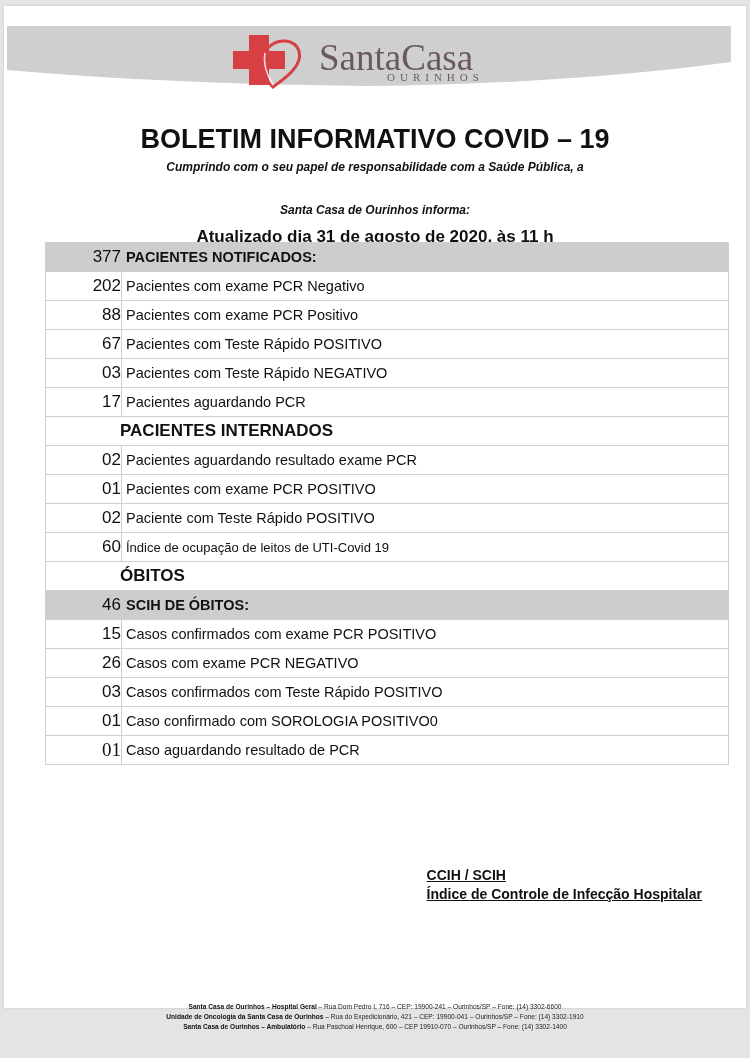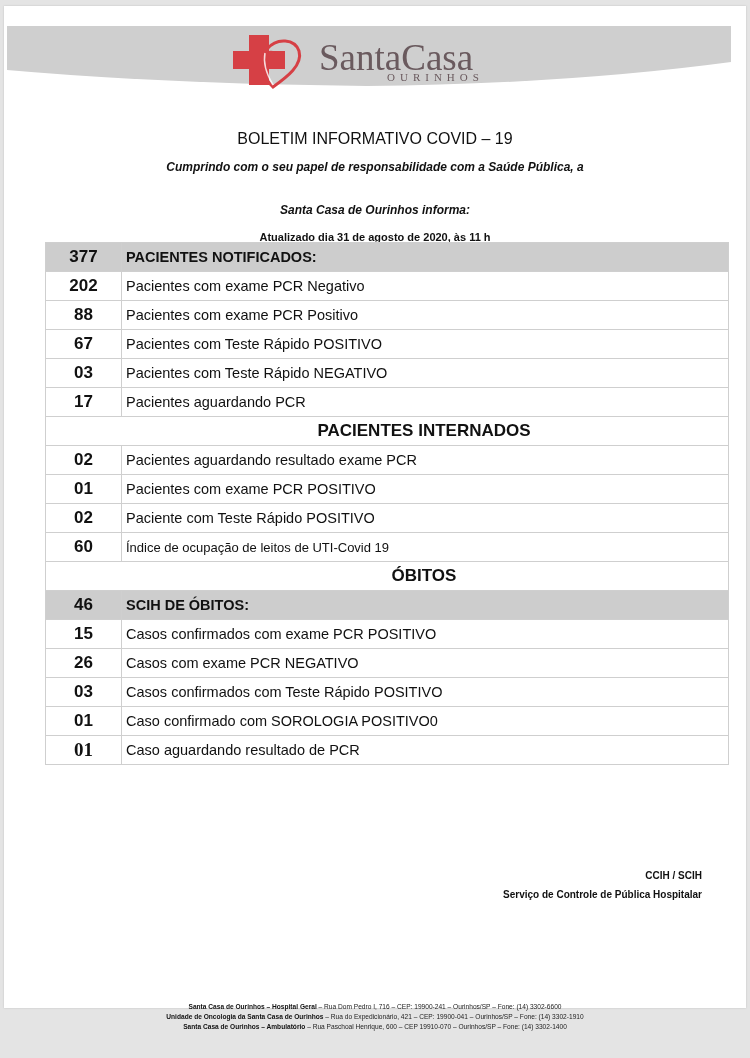--- a/index.html
+++ b/index.html
@@ -52,82 +52,82 @@
   }
 
   
   .title-block {
     position: absolute;
     left: 0; top: 120px;
     width: 742px;
     text-align: center;
   }
   .title {
-    font-size: 16px; font-weight: normal;
+    font-size: 27px; font-weight: bold;
     line-height: 26px;
     margin: 0;
   }
   .subtitle {
     font-size: 12px; font-weight: bold; font-style: italic;
     line-height: 27px;
     margin: 2px 0 0 0;
   }
   .updated {
-    font-size: 11px; font-weight: bold;
+    font-size: 17px; font-weight: bold;
     line-height: 26px;
     margin: 0;
   }
 
   
   .bulletin {
     position: absolute;
     left: 41px; top: 236px;
     width: 684px;
     border-collapse: collapse;
     table-layout: fixed;
   }
   .bulletin td {
     border: 1.5px solid #cfcfcf;
     height: 28px;
     padding: 0;
     vertical-align: middle;
   }
   .bulletin td.num {
     width: 75px;
-    text-align: center;
-    font-weight: bold;
+    text-align: right;
+    font-weight: normal;
     font-size: 17px;
   }
   .bulletin td.num.serif {
     font-family: "Liberation Serif", "DejaVu Serif", serif;
     font-size: 19px;
   }
   .bulletin td.desc {
     padding-left: 4px;
     font-size: 14.5px;
     margin-left: 24px;
   }
   .bulletin td.desc.large { font-size: 13px; }
   .bulletin tr.total td { background: #cdcdcd; }
   .bulletin tr.total td.desc { font-weight: bold; font-size: 14.5px; }
   .bulletin tr.section td {
-    text-align: center;
+    text-align: left;
     font-weight: bold;
     font-size: 17px;
     padding-left: 74px;
   }
 
   
   .sig {
     position: absolute;
     right: 44px; top: 860px;
-    text-align: right;
-    font-size: 10px;
+    font-size: 14px;
     font-weight: bold;
     line-height: 19px;
+    text-decoration: underline;
   }
 
   
   .footer {
     position: absolute;
     left: 0; top: 996px;
     width: 742px;
     text-align: center;
     font-size: 6.6px;
     line-height: 10px;
@@ -235,21 +235,21 @@
       </tr>
       <tr>
         <td class="num serif">01</td>
         <td class="desc">Caso aguardando resultado de PCR</td>
       </tr>
     </tbody>
   </table>
 
   <div class="sig">
     <div>CCIH / SCIH</div>
-    <div>Serviço de Controle de Pública Hospitalar</div>
+    <div>Índice de Controle de Infecção Hospitalar</div>
   </div>
 
   <div class="footer">
     <div><b>Santa Casa de Ourinhos – Hospital Geral</b><span> – Rua Dom Pedro I, 716 – CEP: 19900-241 – Ourinhos/SP – Fone: (14) 3302-6600</span></div>
     <div><b>Unidade de Oncologia da Santa Casa de Ourinhos</b><span>  – Rua do Expedicionário, 421 – CEP: 19900-041 – Ourinhos/SP – Fone: (14) 3302-1910</span></div>
     <div><b>Santa Casa de  Ourinhos – Ambulatório</b><span> – Rua Paschoal Henrique, 600 – CEP 19910-070 – Ourinhos/SP – Fone: (14) 3302-1400</span></div>
   </div>
 
 </div>
 

